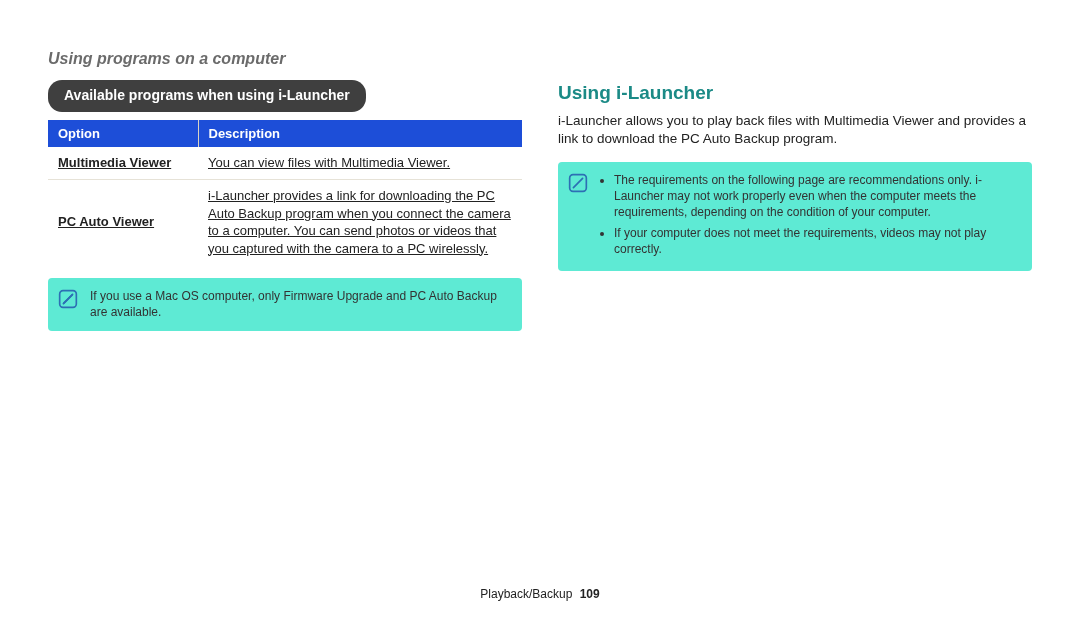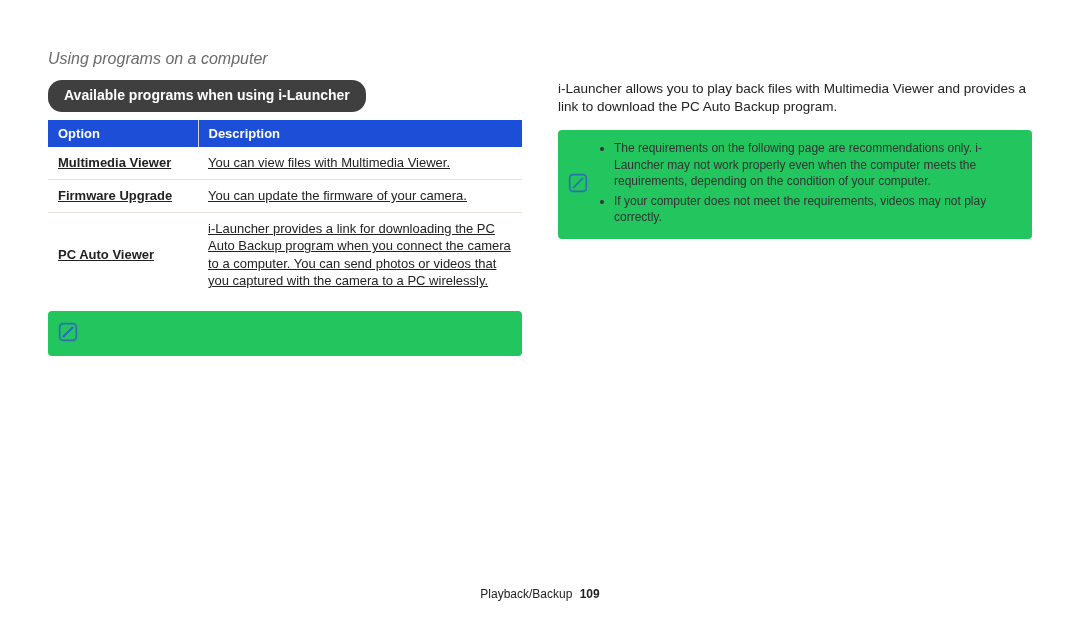--- a/index.html
+++ b/index.html
@@ -19,21 +19,21 @@
     gap: 36px;
   }
   .col { flex: 1; min-width: 0; }
   .breadcrumb {
     position: absolute;
     top: 48px;
     left: 48px;
     font-size: 16px;
     font-style: italic;
     color: #6b6b6b;
-    font-weight: 400;
+    font-weight: 700;
   }
   .content-wrap { margin-top: 36px; }
   .pill {
     display: inline-block;
     background: #3f3f3f;
     color: #fff;
     font-weight: 600;
     font-size: 14px;
     padding: 6px 16px 7px 16px;
     border-radius: 14px;
@@ -56,27 +56,27 @@
   table.opts td {
     padding: 7px 10px;
     vertical-align: top;
     border-bottom: 1px solid #e6e2d7;
     color: #222;
     text-decoration: underline;
   }
   table.opts td.c1 { font-weight: 700; width:150px; vertical-align: middle; }
   table.opts tr:last-child td { border-bottom: none; }
   .callout {
-    background: #22c55e;
+    background: #5eead4;
     border-radius: 4px;
     padding: 10px 12px 10px 10px;
     margin-top: 14px;
     display: flex;
     gap: 10px;
-    align-items: center;
+    align-items: flex-start;
     font-size: 12px;
     color: #333;
   }
   .callout .icon-slot { flex: 0 0 22px; padding-top:1px; }
   .callout-body { flex: 1; }
   .callout-body ul { list-style: disc; padding-left: 14px; }
   .callout-body ul li { margin-bottom: 4px; }
   .h2-teal {
     color: #1b8a86;
     font-weight: 700;
@@ -112,49 +112,47 @@
             <th class="c1">Option</th>
             <th>Description</th>
           </tr>
         </thead>
         <tbody>
           <tr>
             <td class="c1">Multimedia Viewer</td>
             <td>You can view files with Multimedia Viewer.</td>
           </tr>
           <tr>
-            <td class="c1">Firmware Upgrade</td>
-            <td>You can update the firmware of your camera.</td>
-          </tr>
-          <tr>
             <td class="c1">PC Auto Viewer</td>
             <td>i-Launcher provides a link for downloading the PC Auto Backup program when you connect the camera to a computer. You can send photos or videos that you captured with the camera to a PC wirelessly.</td>
           </tr>
         </tbody>
       </table>
 
       <div class="callout">
         <div class="icon-slot">
           <svg class="info-icon" viewBox="0 0 24 24">
               <rect x="2" y="2" width="20" height="20" rx="4" fill="none" stroke="#2d6fb4" stroke-width="2"></rect>
               <path d="M7 17 L17 7" stroke="#2d6fb4" stroke-width="2.2" stroke-linecap="round"></path>
               <path d="M12 6 L18 12" stroke="#2d6fb4" stroke-width="2" stroke-linecap="round" opacity="0.0"></path>
               <path d="M8 16 L8 16" stroke="#2d6fb4"></path>
               <path d="M7 17 C7 17 6 18 7 17" stroke="#2d6fb4"></path>
               <path d="M7 17 L17 7 M14 6 L18 10" stroke="#2d6fb4" stroke-width="0"></path>
               <path d="M6.5 17.5 L17.5 6.5" stroke="#2d6fb4" stroke-width="2" stroke-linecap="round"></path>
               <path d="M13.5 5.5 L18.5 10.5" stroke="#2d6fb4" stroke-width="0"></path>
             </svg>
         </div>
+        <div class="callout-body">If you use a Mac OS computer, only Firmware Upgrade and PC Auto Backup are available.</div>
       </div>
     </div>
   </div>
 
   <div class="col">
     <div class="content-wrap">
+      <div class="h2-teal">Using i-Launcher</div>
       <div class="para">i-Launcher allows you to play back files with Multimedia Viewer and provides a link to download the PC Auto Backup program.</div>
 
       <div class="callout">
         <div class="icon-slot">
           <svg class="info-icon" viewBox="0 0 24 24">
               <rect x="2" y="2" width="20" height="20" rx="4" fill="none" stroke="#2d6fb4" stroke-width="2"></rect>
               <path d="M6.5 17.5 L17.5 6.5" stroke="#2d6fb4" stroke-width="2" stroke-linecap="round"></path>
             </svg>
         </div>
         <div class="callout-body">

